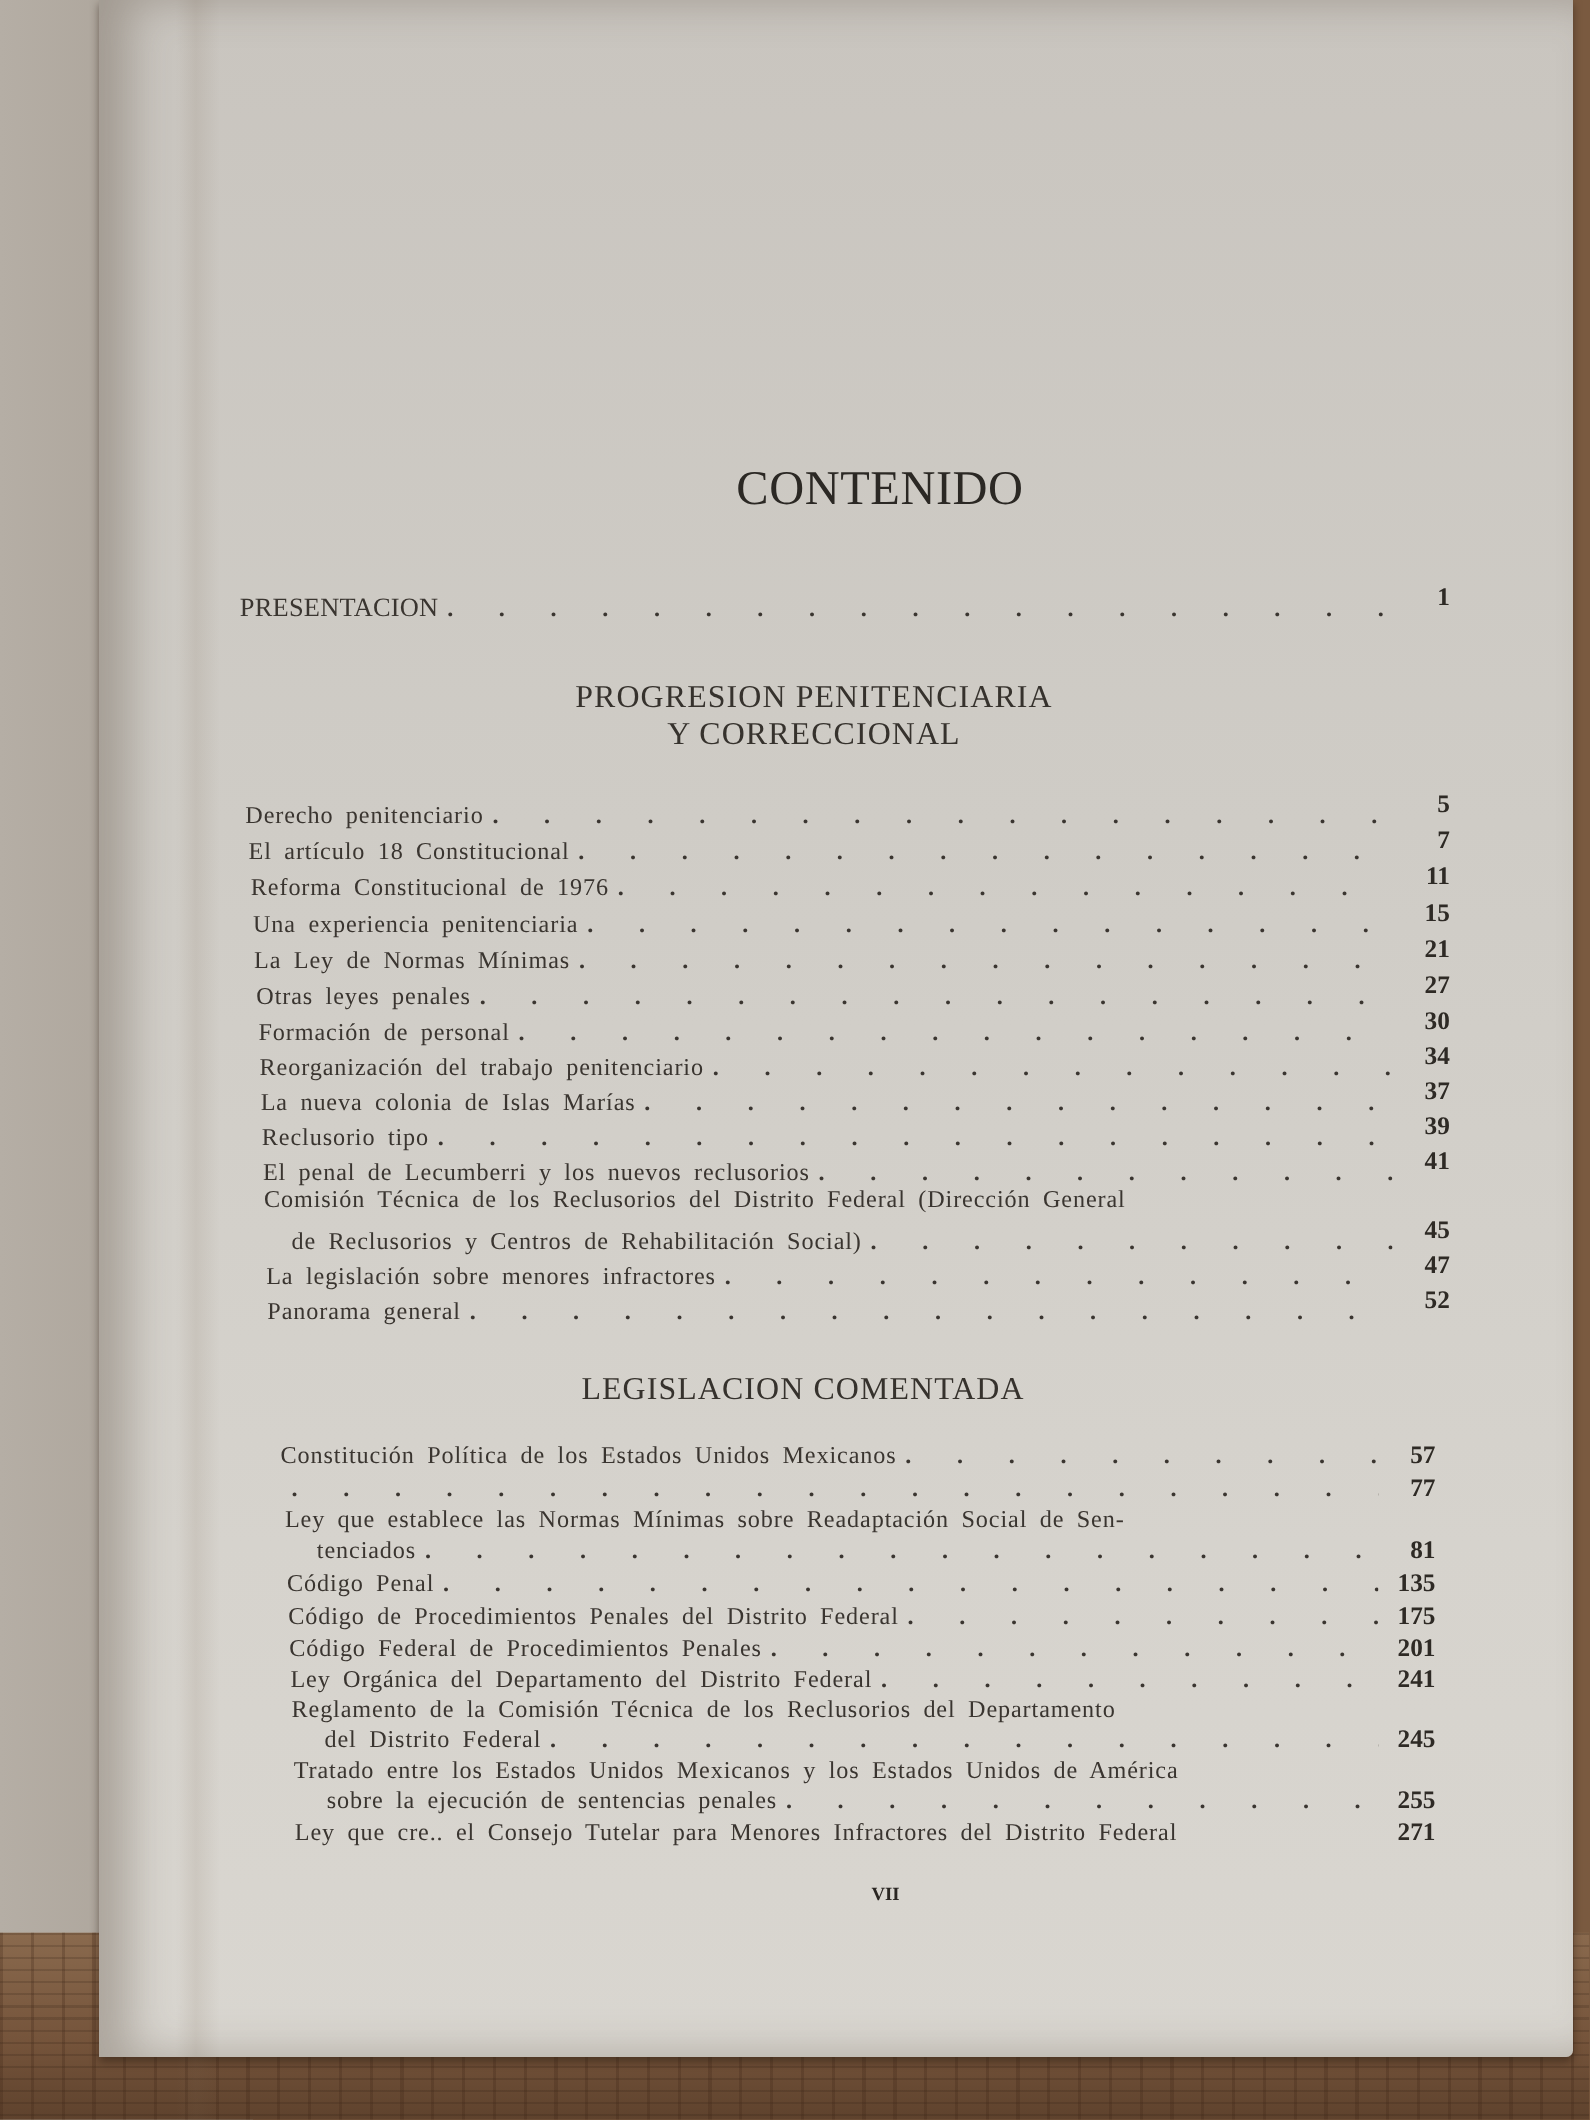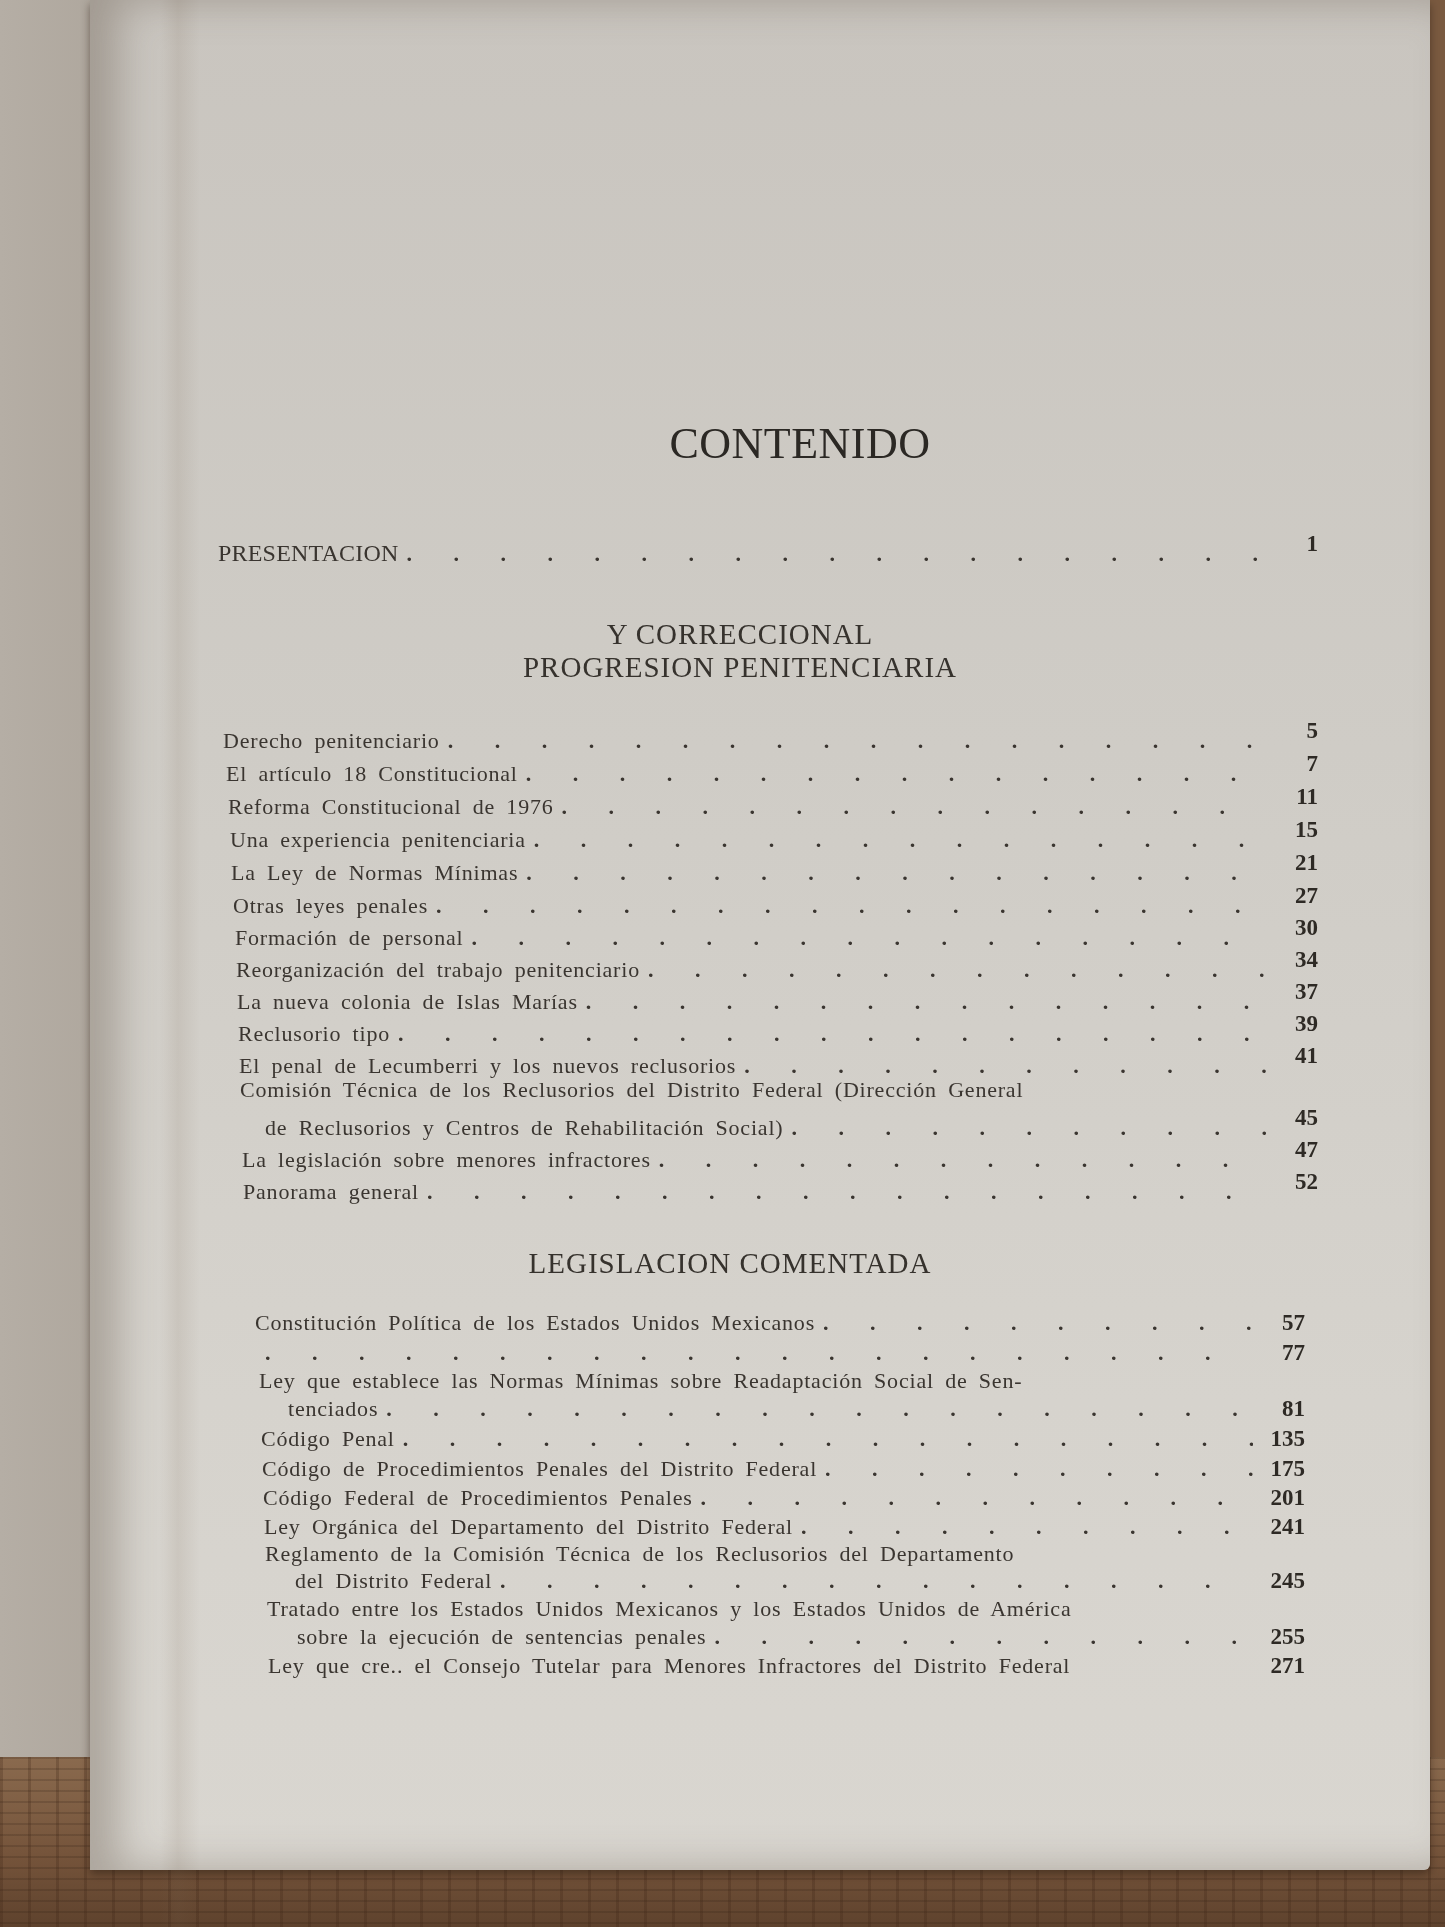--- a/index.html
+++ b/index.html
@@ -149,22 +149,22 @@
 
     <div class="title">CONTENIDO</div>
 
     <div class="toc-row presentacion raised" style="left:128px; top:540px; width:1100px;">
       <span class="label">PRESENTACION</span>
       <span class="leader">. . . . . . . . . . . . . . . . . . . . . . . . . . . . . . . . . . . . . . . . .</span>
       <span class="page-num">1</span>
     </div>
 
     <div class="section-heading" style="left:300px; width:700px; top:618px;">
+      <div>PROGRESION PENITENCIARIA</div>
       <div>Y CORRECCIONAL</div>
-      <div>PROGRESION PENITENCIARIA</div>
     </div>
 
     <div class="toc-row raised" style="left:133px; top:728px; width:1095px;align-items:center;">
       <span class="label">Derecho penitenciario</span>
       <span class="leader">. . . . . . . . . . . . . . . . . . . . . . . . . . . . . . . . . . . . . . . . .</span>
       <span class="page-num">5</span>
     </div>
     <div class="toc-row raised" style="left:136px; top:761px; width:1092px;">
       <span class="label">El artículo 18 Constitucional</span>
       <span class="leader">. . . . . . . . . . . . . . . . . . . . . . . . . . . . . . . . . . . . . . . . .</span>
@@ -282,14 +282,15 @@
       <span class="label">sobre la ejecución de sentencias penales</span>
       <span class="leader">. . . . . . . . . . . . . . . . . . . . . . . . . . . . . . . . . . . . . . . . .</span>
       <span class="page-num">255</span>
     </div>
     <div class="toc-row" style="left:178px; top:1653px; width:1037px;">
       <span class="label">Ley que cre.. el Consejo Tutelar para Menores Infractores del Distrito Federal</span>
       <span class="leader"></span>
       <span class="page-num">271</span>
     </div>
 
+    <div class="folio">VII</div>
   </div>
 </div>
 
 </body></html>

